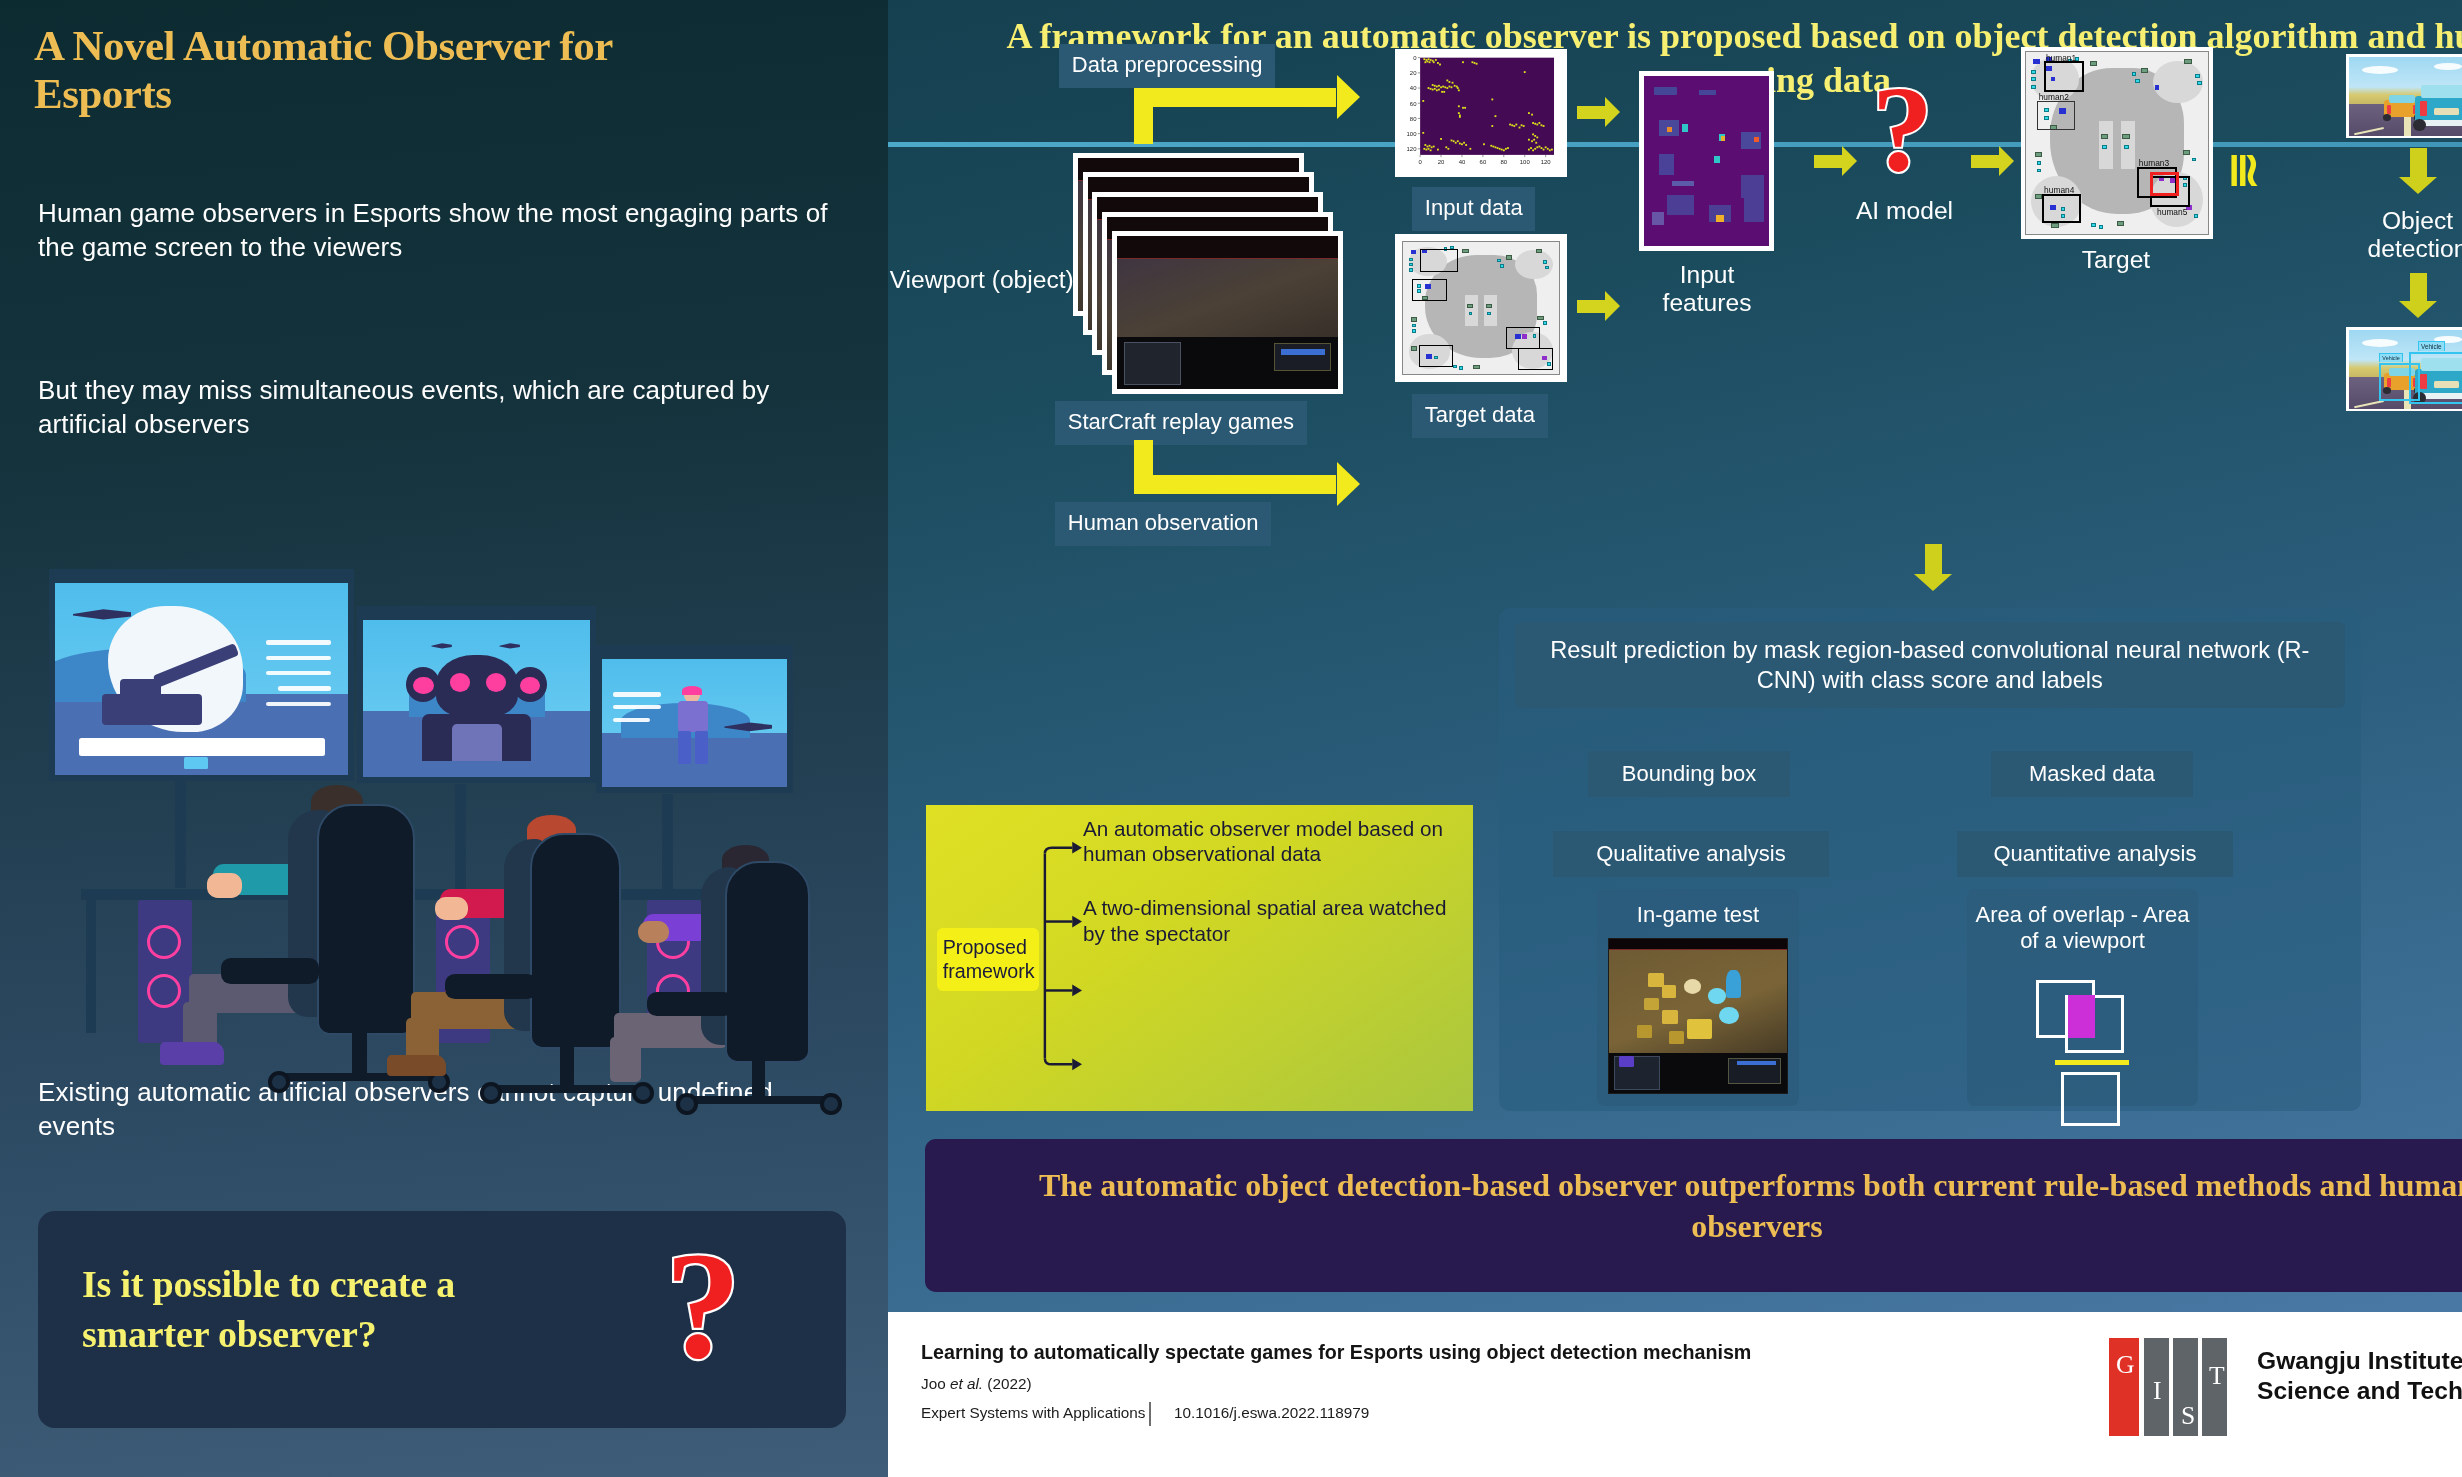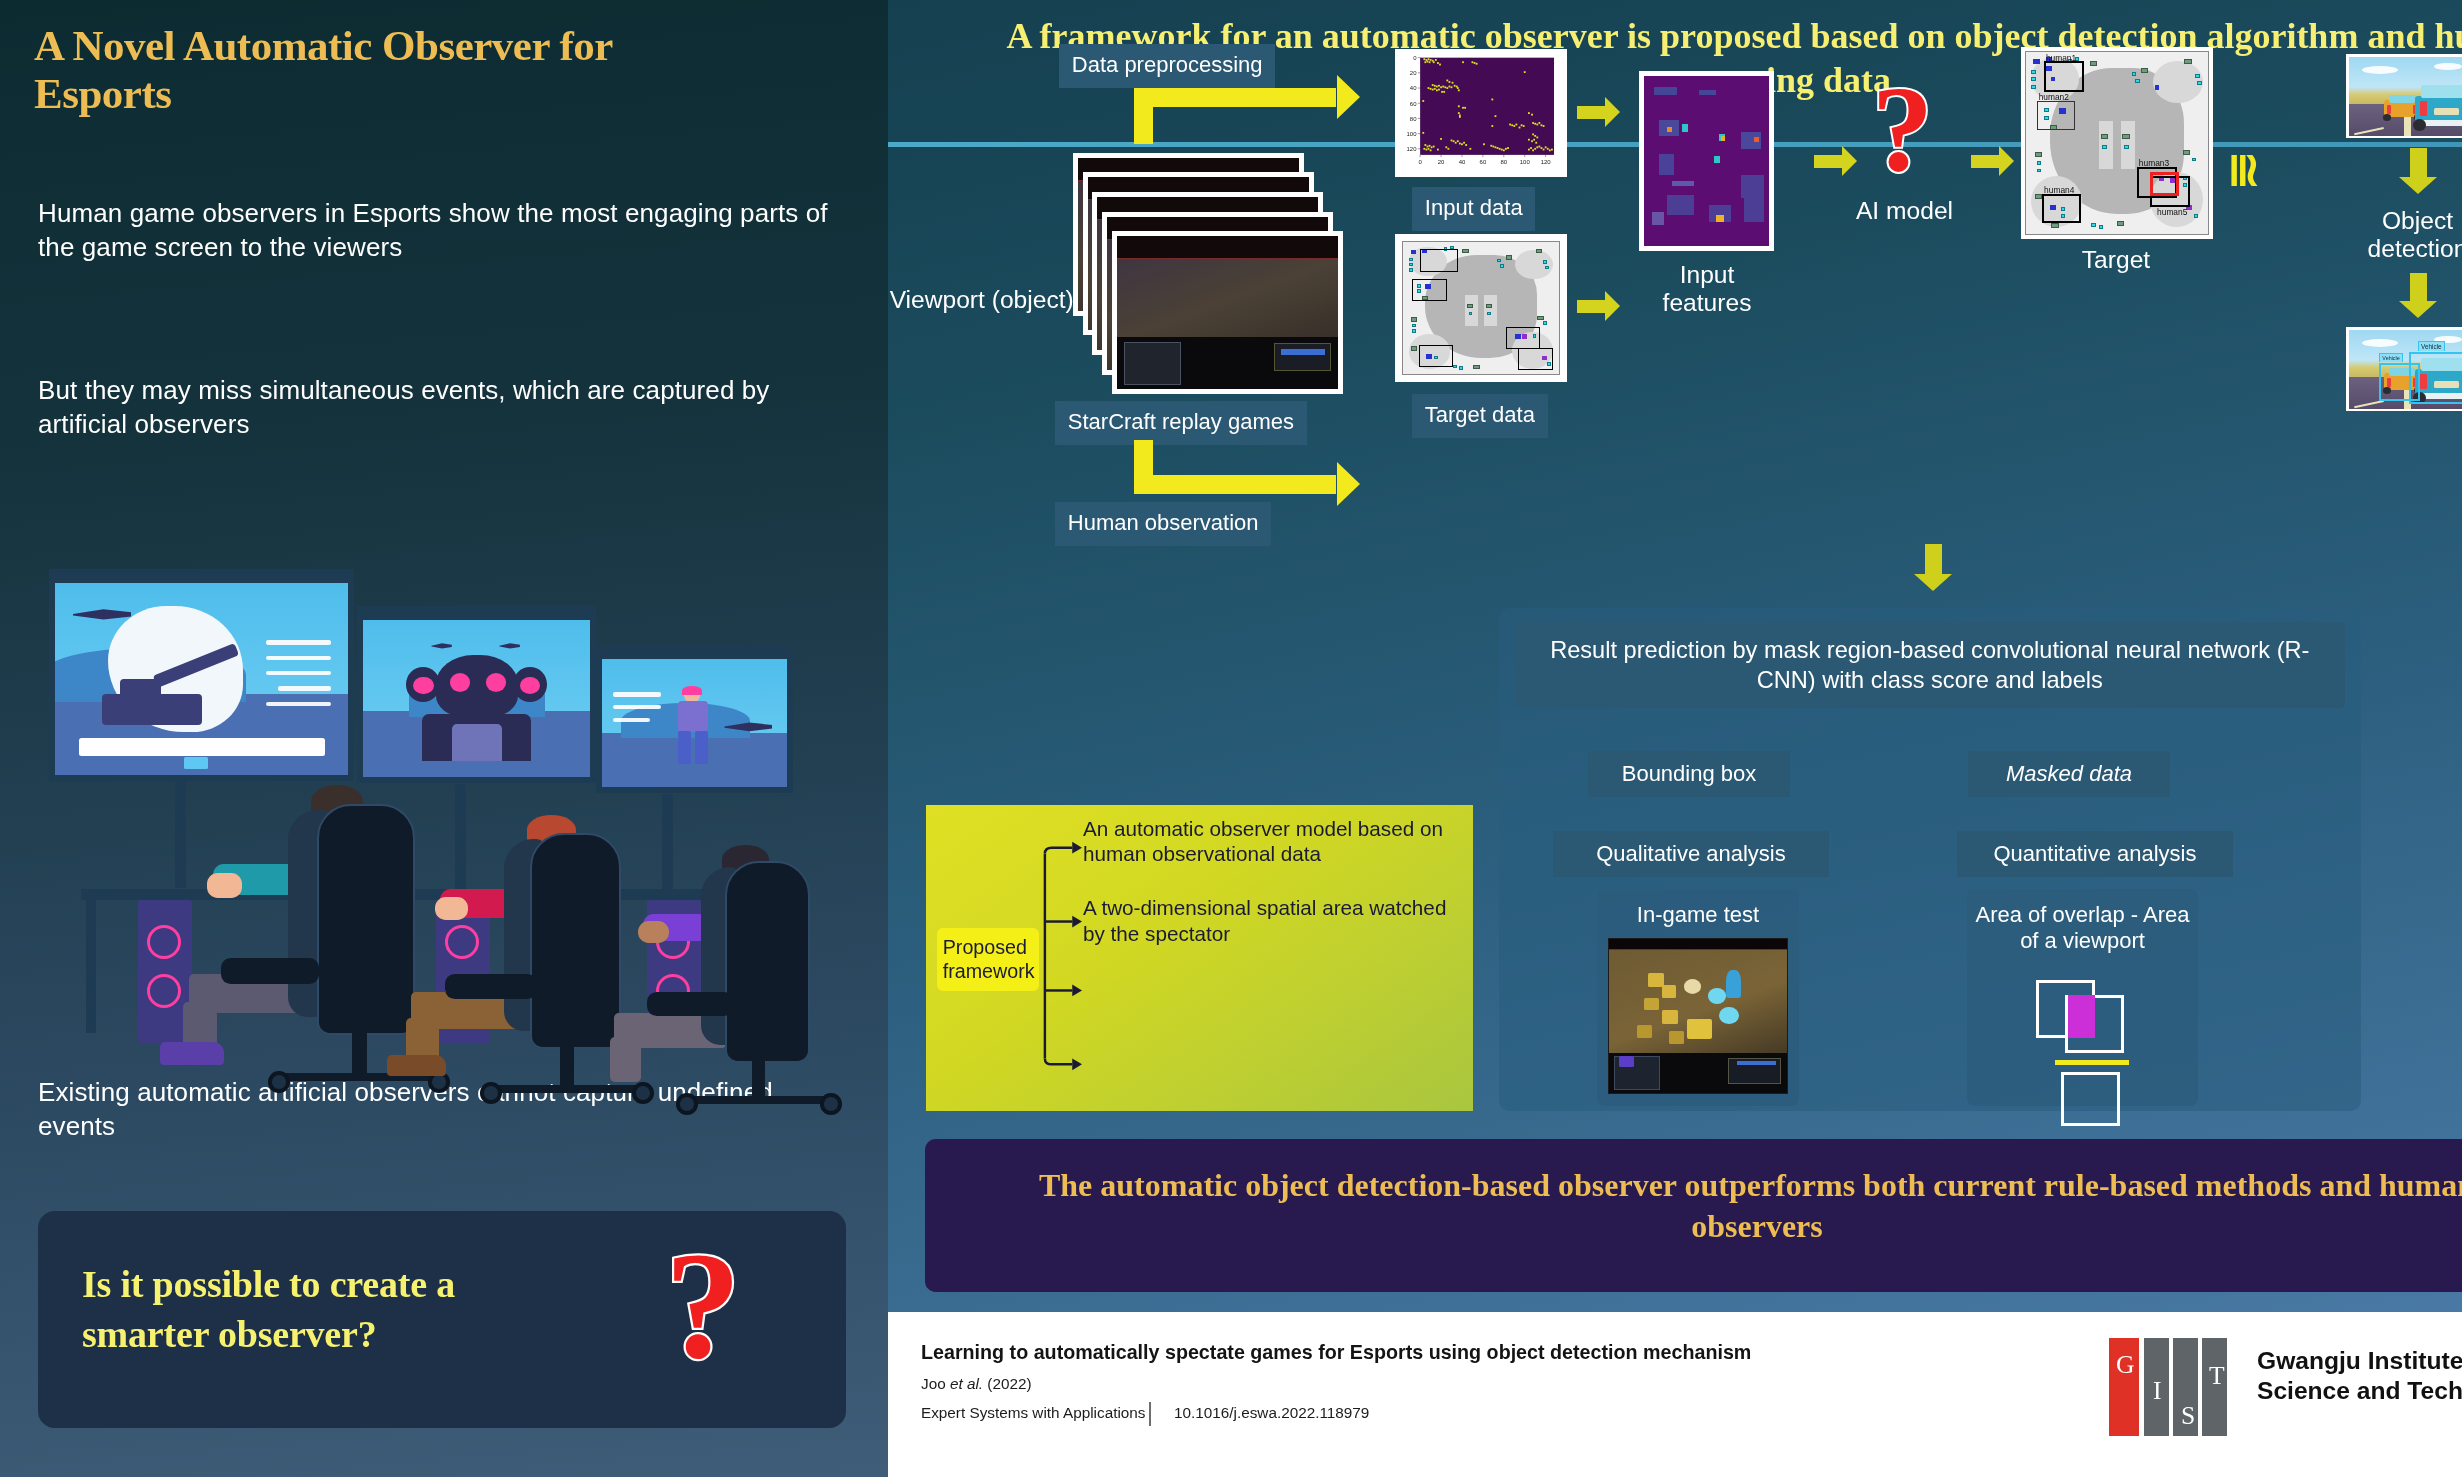--- a/index.html
+++ b/index.html
@@ -401,21 +401,21 @@
       <text x="100" y="225" text-anchor="middle" font-family="Liberation Serif, serif" font-size="310" font-weight="bold" fill="#f02020" stroke="#ffffff" stroke-width="9" paint-order="stroke">?</text>
     </svg>
   </div>
 </div>
 
 <div id="right-panel">
 
   <div id="header-title">A framework for an automatic observer is proposed based on object detection algorithm and human spectating data</div>
   <div id="header-rule"></div>
 
-  <div class="plain-label" style="left:-9.8px;top:286px;width:207px;">Viewport (object)</div>
+  <div class="plain-label" style="left:-9.8px;top:266px;width:207px;">Viewport (object)</div>
 
   <div>
     <div class="replay" style="left:185px;top:153px;width:231px;height:163px;z-index:1;">
       <div class="replay-in">
           <div class="replay-bar"></div>
         </div>
       </div>
     <div class="replay" style="left:195px;top:172px;width:231px;height:163px;z-index:2;">
       <div class="replay-in">
           <div class="replay-bar"></div>
@@ -840,21 +840,21 @@
       <div class="det-tag" style="left:50%;top:14%;">Vehicle</div>
     </div>
   </div>
 
   <div class="arrow-down" style="left:1037px;top:544px;height:30.5px;"></div>
 
   <div id="result-card">
     <div id="result-headline">Result prediction by mask region-based convolutional neural network (R-CNN) with class score and labels</div>
 
     <div class="res-chip" style="left:89px;top:143px;width:202px;">Bounding box</div>
-    <div class="res-chip" style="left:469px;top:143px;width:202px;font-style:italic;">Masked data</div>
+    <div class="res-chip" style="left:492px;top:143px;width:202px;">Masked data</div>
     <div class="res-chip" style="left:54px;top:223px;width:276px;">Qualitative analysis</div>
     <div class="res-chip" style="left:458px;top:223px;width:276px;">Quantitative analysis</div>
 
     <div class="res-panel" style="left:98px;top:281px;width:202px;height:217px;">
       <div class="res-panel-title">In-game test</div>
       <div style="position:absolute;left:10.8px;top:49px;width:180px;height:156px;
                   background:linear-gradient(160deg,#6d5a33 0%,#7a6437 48%,#2a241c 100%);
                   border:1px solid #1b1b1b;overflow:hidden;">
         <div style="position:absolute;left:0;right:0;top:0;height:7%;background:#0d0608;border-bottom:1px solid #7a2a2a;"></div>
         <div style="position:absolute;left:0;right:0;bottom:0;height:26%;background:#0a0a0c;"></div>

